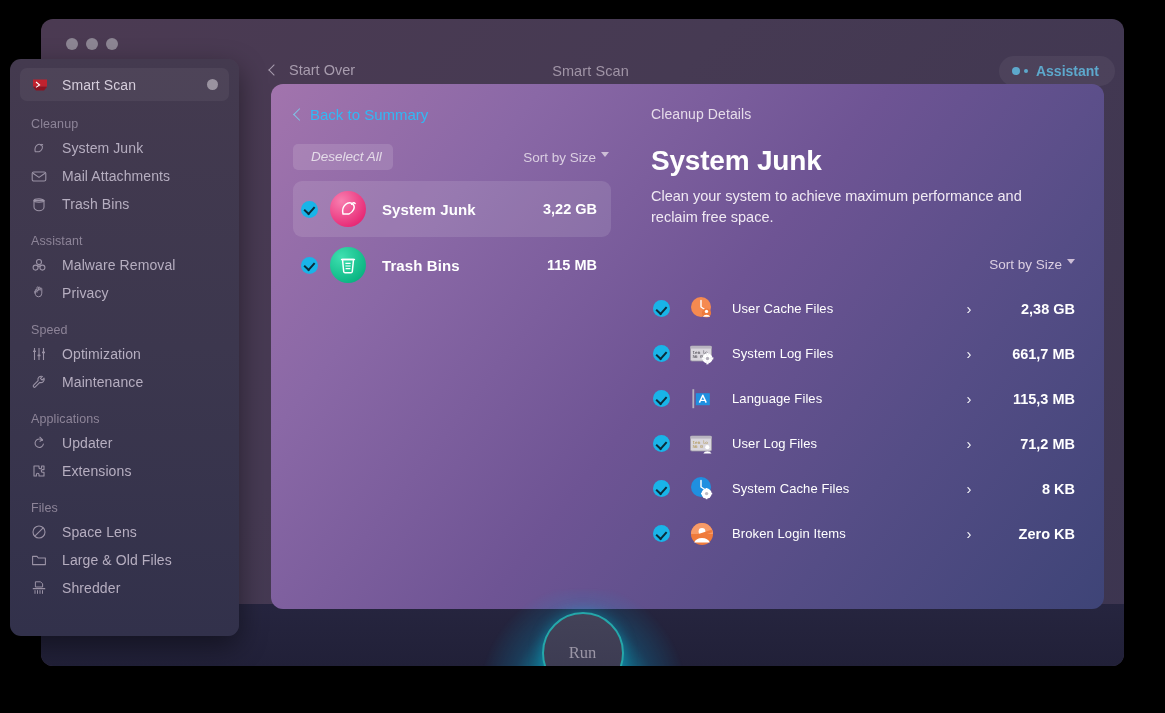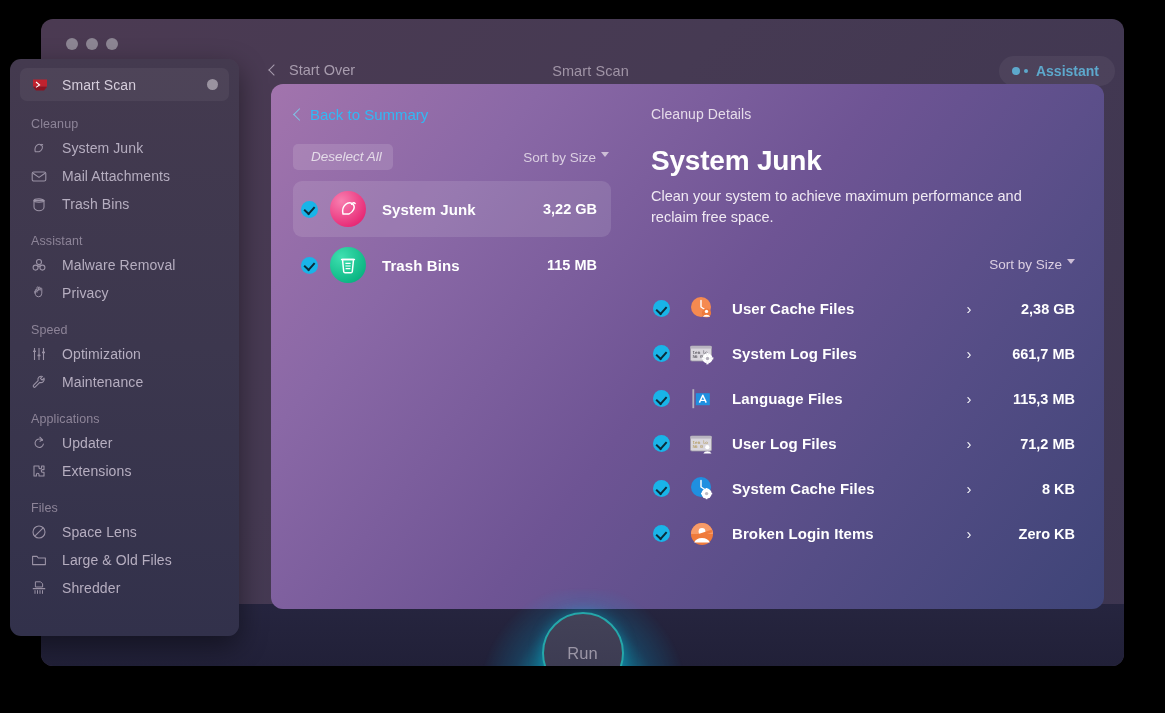--- a/index.html
+++ b/index.html
@@ -287,22 +287,22 @@
   .det-row .check { margin-right: 18px; }
   .det-sq {
     width: 28px; height: 28px;
     margin-right: 16px;
     position: relative;
     flex: 0 0 auto;
   }
   .det-row .nm {
     flex: 1;
     color: #ffffff;
-    font-size: 15px;
-    font-weight: bold;
+    font-size: 13px;
+    font-weight: normal;
     letter-spacing: 0.1px;
   }
   .det-row .arrow {
     color: #ffffff;
     font-size: 15px;
     margin-right: 0px;
     width: 40px;
     text-align: center;
     opacity: 0.95;
   }
@@ -315,20 +315,21 @@
   }
 
   
   .run-wrap {
     position: absolute;
     left: 0; right: 0;
     bottom: -28px;
     display: flex;
     justify-content: center;
     pointer-events: none;
+    font-family: Liberation Serif, serif;
   }
   .run-glow {
     position: absolute;
     bottom: -6px;
     left: 50%;
     transform: translateX(-50%);
     width: 200px; height: 110px;
     background: radial-gradient(ellipse at 50% 100%, rgba(0,240,255,0.95) 0%, rgba(0,215,245,0.55) 28%, rgba(0,170,220,0.20) 52%, rgba(0,140,200,0) 74%);
     filter: blur(1px);
   }

